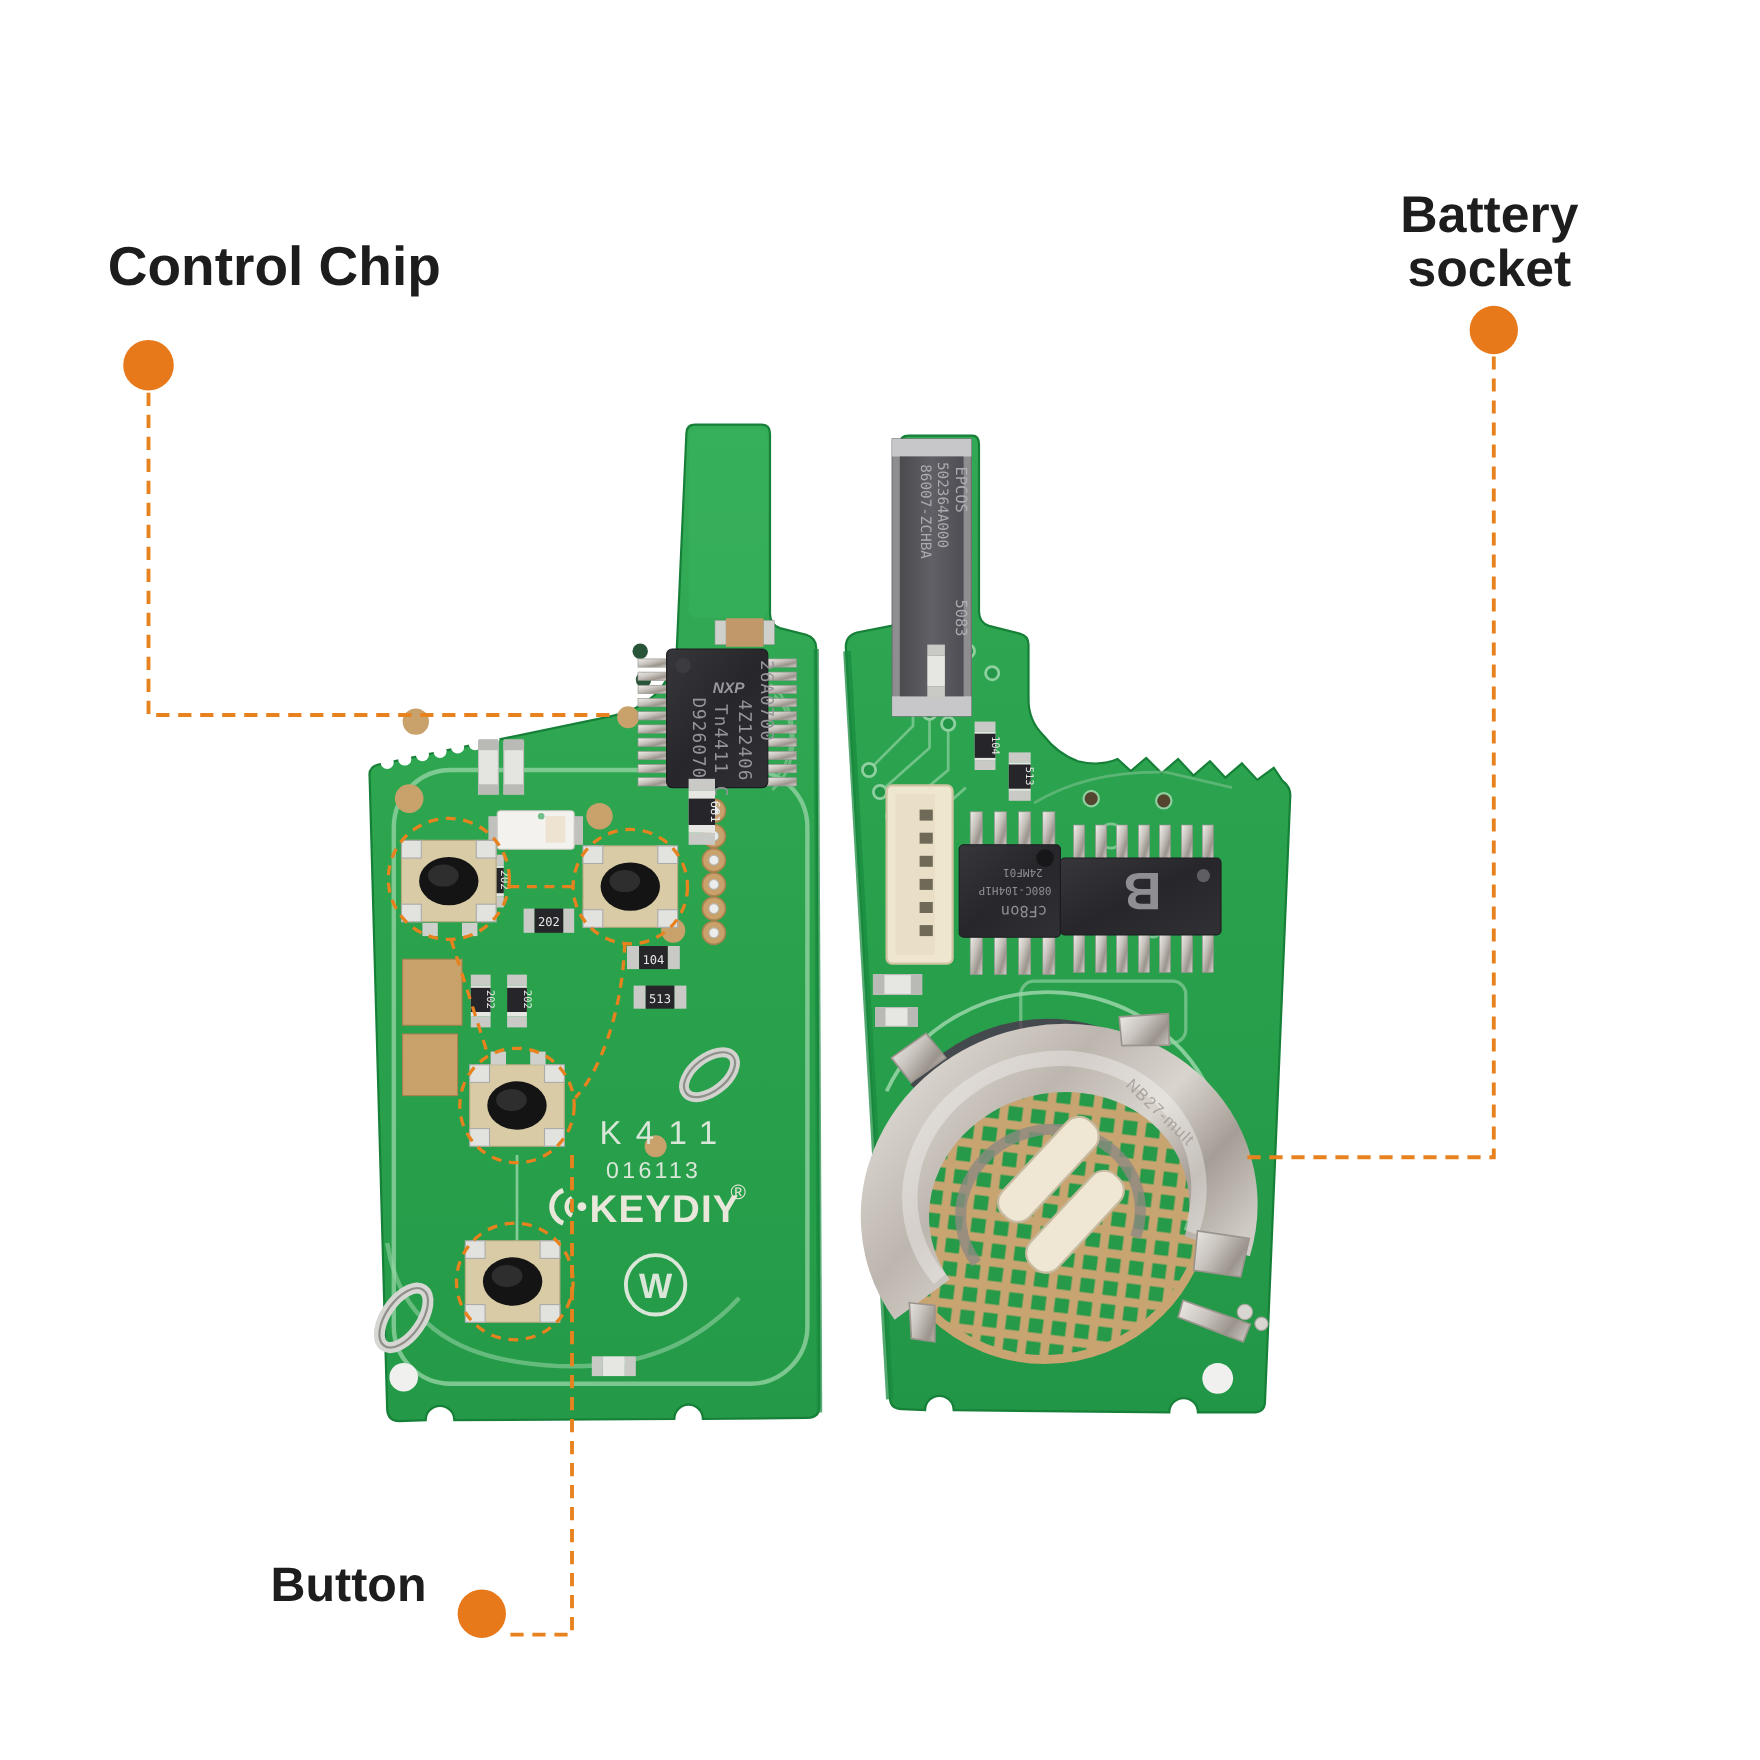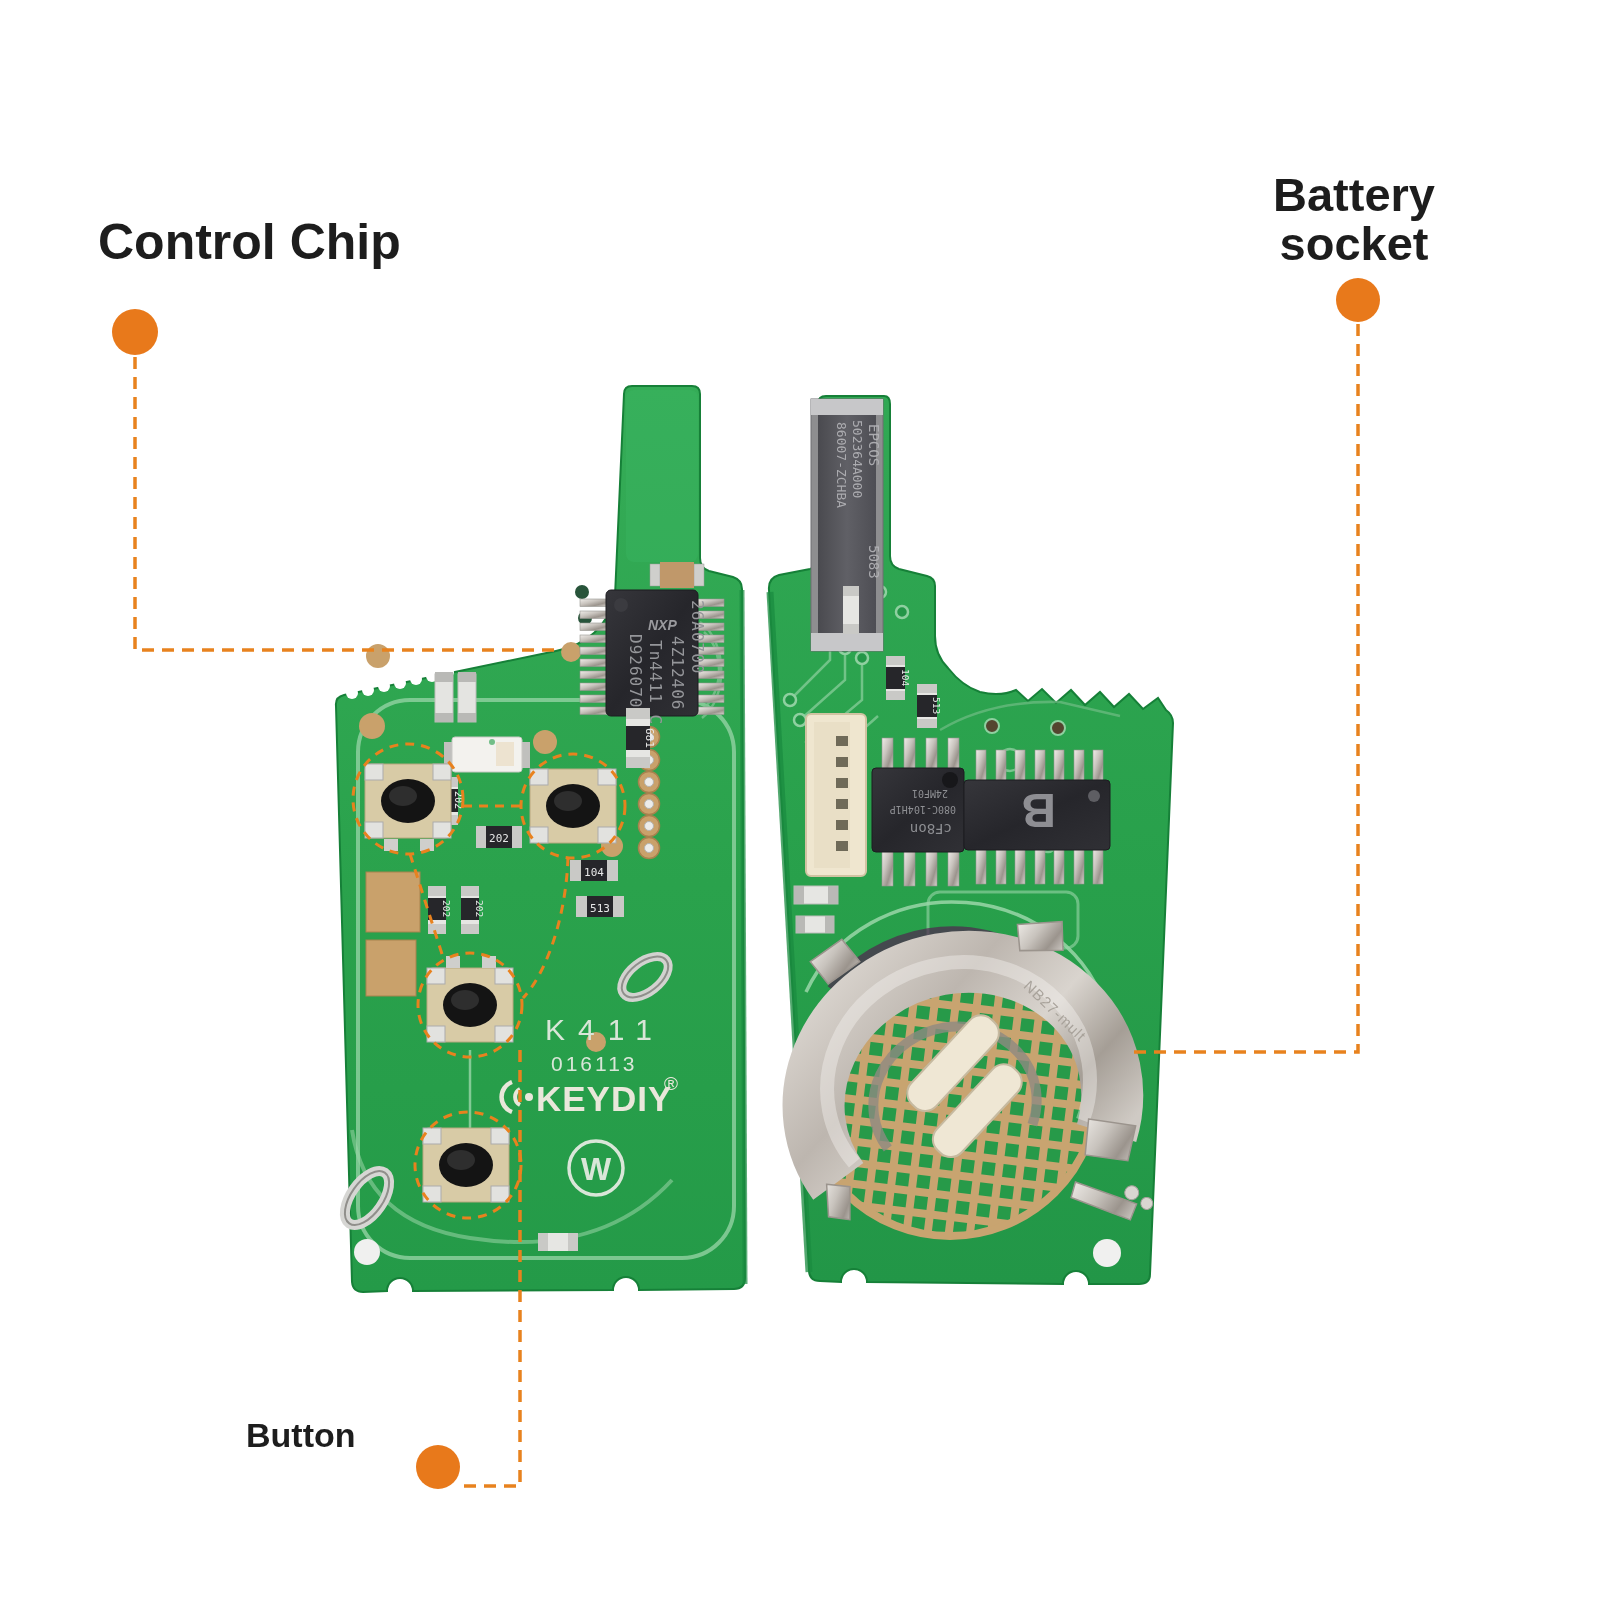--- a/index.html
+++ b/index.html
@@ -3,21 +3,21 @@
 <meta charset="utf-8">
 <style>
   html,body{margin:0;padding:0;background:#ffffff;}
   .stage{position:relative;width:1600px;height:1600px;background:#ffffff;overflow:hidden;
          font-family:"Liberation Sans",sans-serif;}
   .stage svg{position:absolute;left:0;top:0;}
   .callout{position:absolute;font-weight:700;color:#1d1d1d;letter-spacing:0px;
            font-family:"Liberation Sans",sans-serif;line-height:1.05;white-space:pre;}
   #lbl-control{left:98px;top:216px;font-size:50px;}
   #lbl-battery{left:1236px;top:170px;width:236px;text-align:center;font-size:47px;}
-  #lbl-button{left:246px;top:1418px;font-size:34px;}
+  #lbl-button{left:246px;top:1418px;font-size:44px;}
   text{user-select:none;}
   .mono{font-family:"DejaVu Sans Mono",monospace;}
   .silk{font-family:"Liberation Sans",sans-serif;}
 </style>
 </head>
 <body>
 
 <div class="stage">
 
 <svg width="1600" height="1600" viewBox="0 0 1600 1600">

